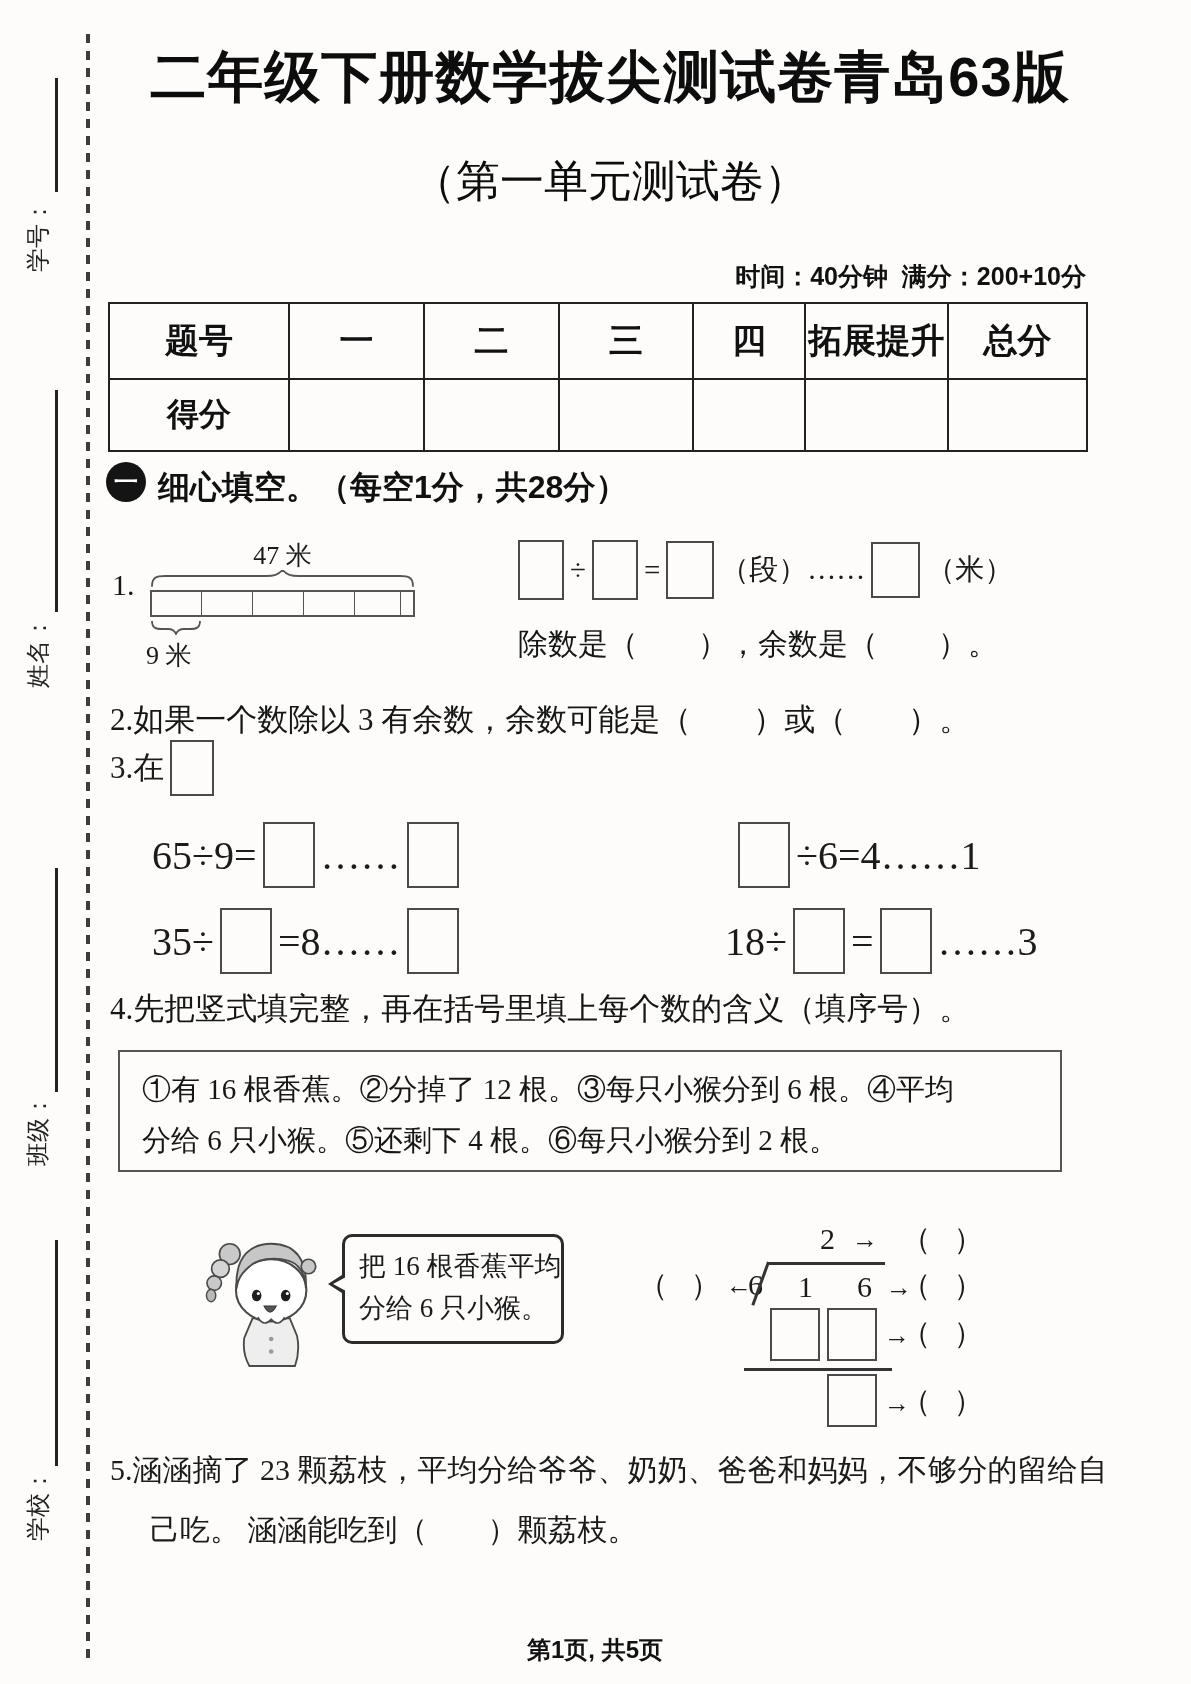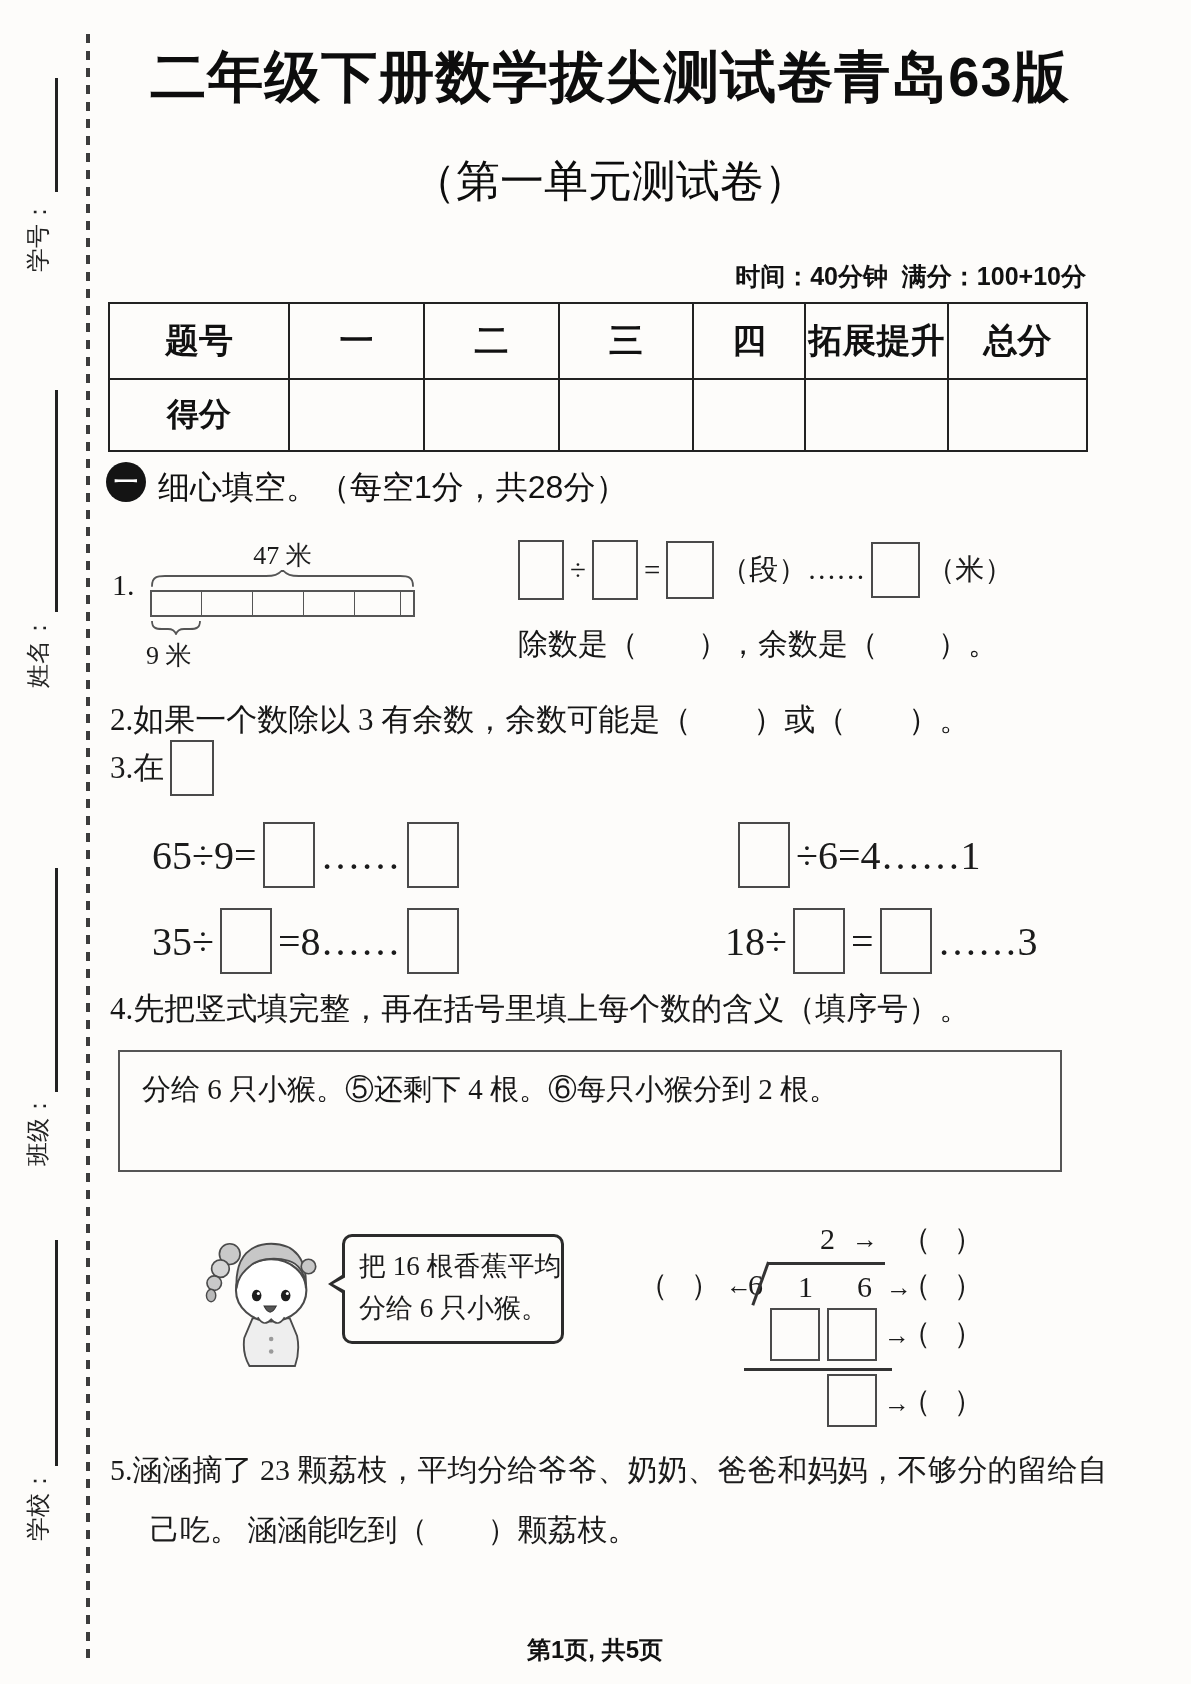--- a/index.html
+++ b/index.html
@@ -29,21 +29,21 @@
   .score-table{position:absolute;left:108px;top:302px;border-collapse:collapse;table-layout:fixed;}
   .score-table td{border:2.4px solid #222;text-align:center;vertical-align:middle;
     font-weight:bold;color:#111;}
   .score-table .r1 td{height:72px;font-size:34px;margin-top:36px;}
   .score-table .r2 td{height:68px;font-size:32px;}
 
   
   .sec-badge{position:absolute;left:106px;top:462px;width:40px;height:40px;border-radius:50%;
     background:#141414;color:#fff;font-size:24px;font-weight:bold;display:flex;
     align-items:center;justify-content:center;}
-  .sec-title{position:absolute;left:158px;top:466px;font-size:32px;font-weight:400;color:#111;text-align:right;}
+  .sec-title{position:absolute;left:158px;top:466px;font-size:32px;font-weight:700;color:#111;text-align:right;}
 
   
   .qtext{font-size:30px;color:#161616;}
   .fillbox{border:2px solid #4a4a4a;background:transparent;flex:none;}
   .eq{display:flex;align-items:center;gap:6px;font-size:40px;white-space:pre;}
 
   
   .strip{position:absolute;left:150px;top:590px;width:265px;height:27px;display:flex;
     border:2px solid #555;box-sizing:border-box;}
   .strip>div{border-right:1.6px solid #555;height:100%;box-sizing:border-box;}
@@ -92,21 +92,21 @@
   <div class="blank-line-v" style="top:868px;height:224px;"></div>
   <div class="margin-label serif" style="top:1130px;">班级：</div>
 
   <div class="blank-line-v" style="top:1240px;height:226px;"></div>
   <div class="margin-label serif" style="top:1505px;">学校：</div>
 
   <div class="dashed-divider"></div>
 
   <div class="title sans">二年级下册数学拔尖测试卷青岛63版</div>
   <div class="subtitle sans">（第一单元测试卷）</div>
-  <div class="meta sans pre">时间：40分钟  满分：100+10分</div>
+  <div class="meta sans pre">时间：40分钟  满分：200+10分</div>
 
   <table class="score-table sans">
     <colgroup>
       <col style="width:180px">
         <col style="width:135px">
         <col style="width:135px">
       <col style="width:134px">
         <col style="width:112px">
         <col style="width:143px">
         <col style="width:139px">
@@ -192,20 +192,21 @@
   <div class="abs eq" style="left:725px;top:908px;">
     <span>18÷</span>
     <div class="fillbox" style="width:48px;height:62px;"></div>
     <span>=</span>
     <div class="fillbox" style="width:48px;height:62px;"></div>
     <span>……3</span>
   </div>
 
   <div class="abs qtext pre" style="left:110px;top:988px;font-size:31px;">4.先把竖式填完整，再在括号里填上每个数的含义（填序号）。</div>
   <div class="info-box">
+    <div class="pre">①有 16 根香蕉。②分掉了 12 根。③每只小猴分到 6 根。④平均</div>
     <div class="pre">分给 6 只小猴。⑤还剩下 4 根。⑥每只小猴分到 2 根。</div>
   </div>
 
   <svg class="abs" style="left:196px;top:1222px;" width="140" height="145" viewBox="0 0 130 140">
     <circle cx="30" cy="31" r="10" fill="#c9c9c9" stroke="#4a4a4a" stroke-width="1.6"></circle>
     <circle cx="21" cy="45" r="8.5" fill="#d4d4d4" stroke="#4a4a4a" stroke-width="1.6"></circle>
     <circle cx="15" cy="59" r="7" fill="#c9c9c9" stroke="#4a4a4a" stroke-width="1.6"></circle>
     <ellipse cx="12" cy="71" rx="4.5" ry="6" fill="#b9b9b9" stroke="#4a4a4a" stroke-width="1.4"></ellipse>
     <path d="M52 93 L44 112 Q42 127 49 139 L93 139 Q98 125 95 110 L88 93 Z" fill="#eeeeee" stroke="#4a4a4a" stroke-width="1.8"></path>
     <ellipse cx="70" cy="66" rx="34" ry="30" fill="#ffffff" stroke="#4a4a4a" stroke-width="2"></ellipse>

